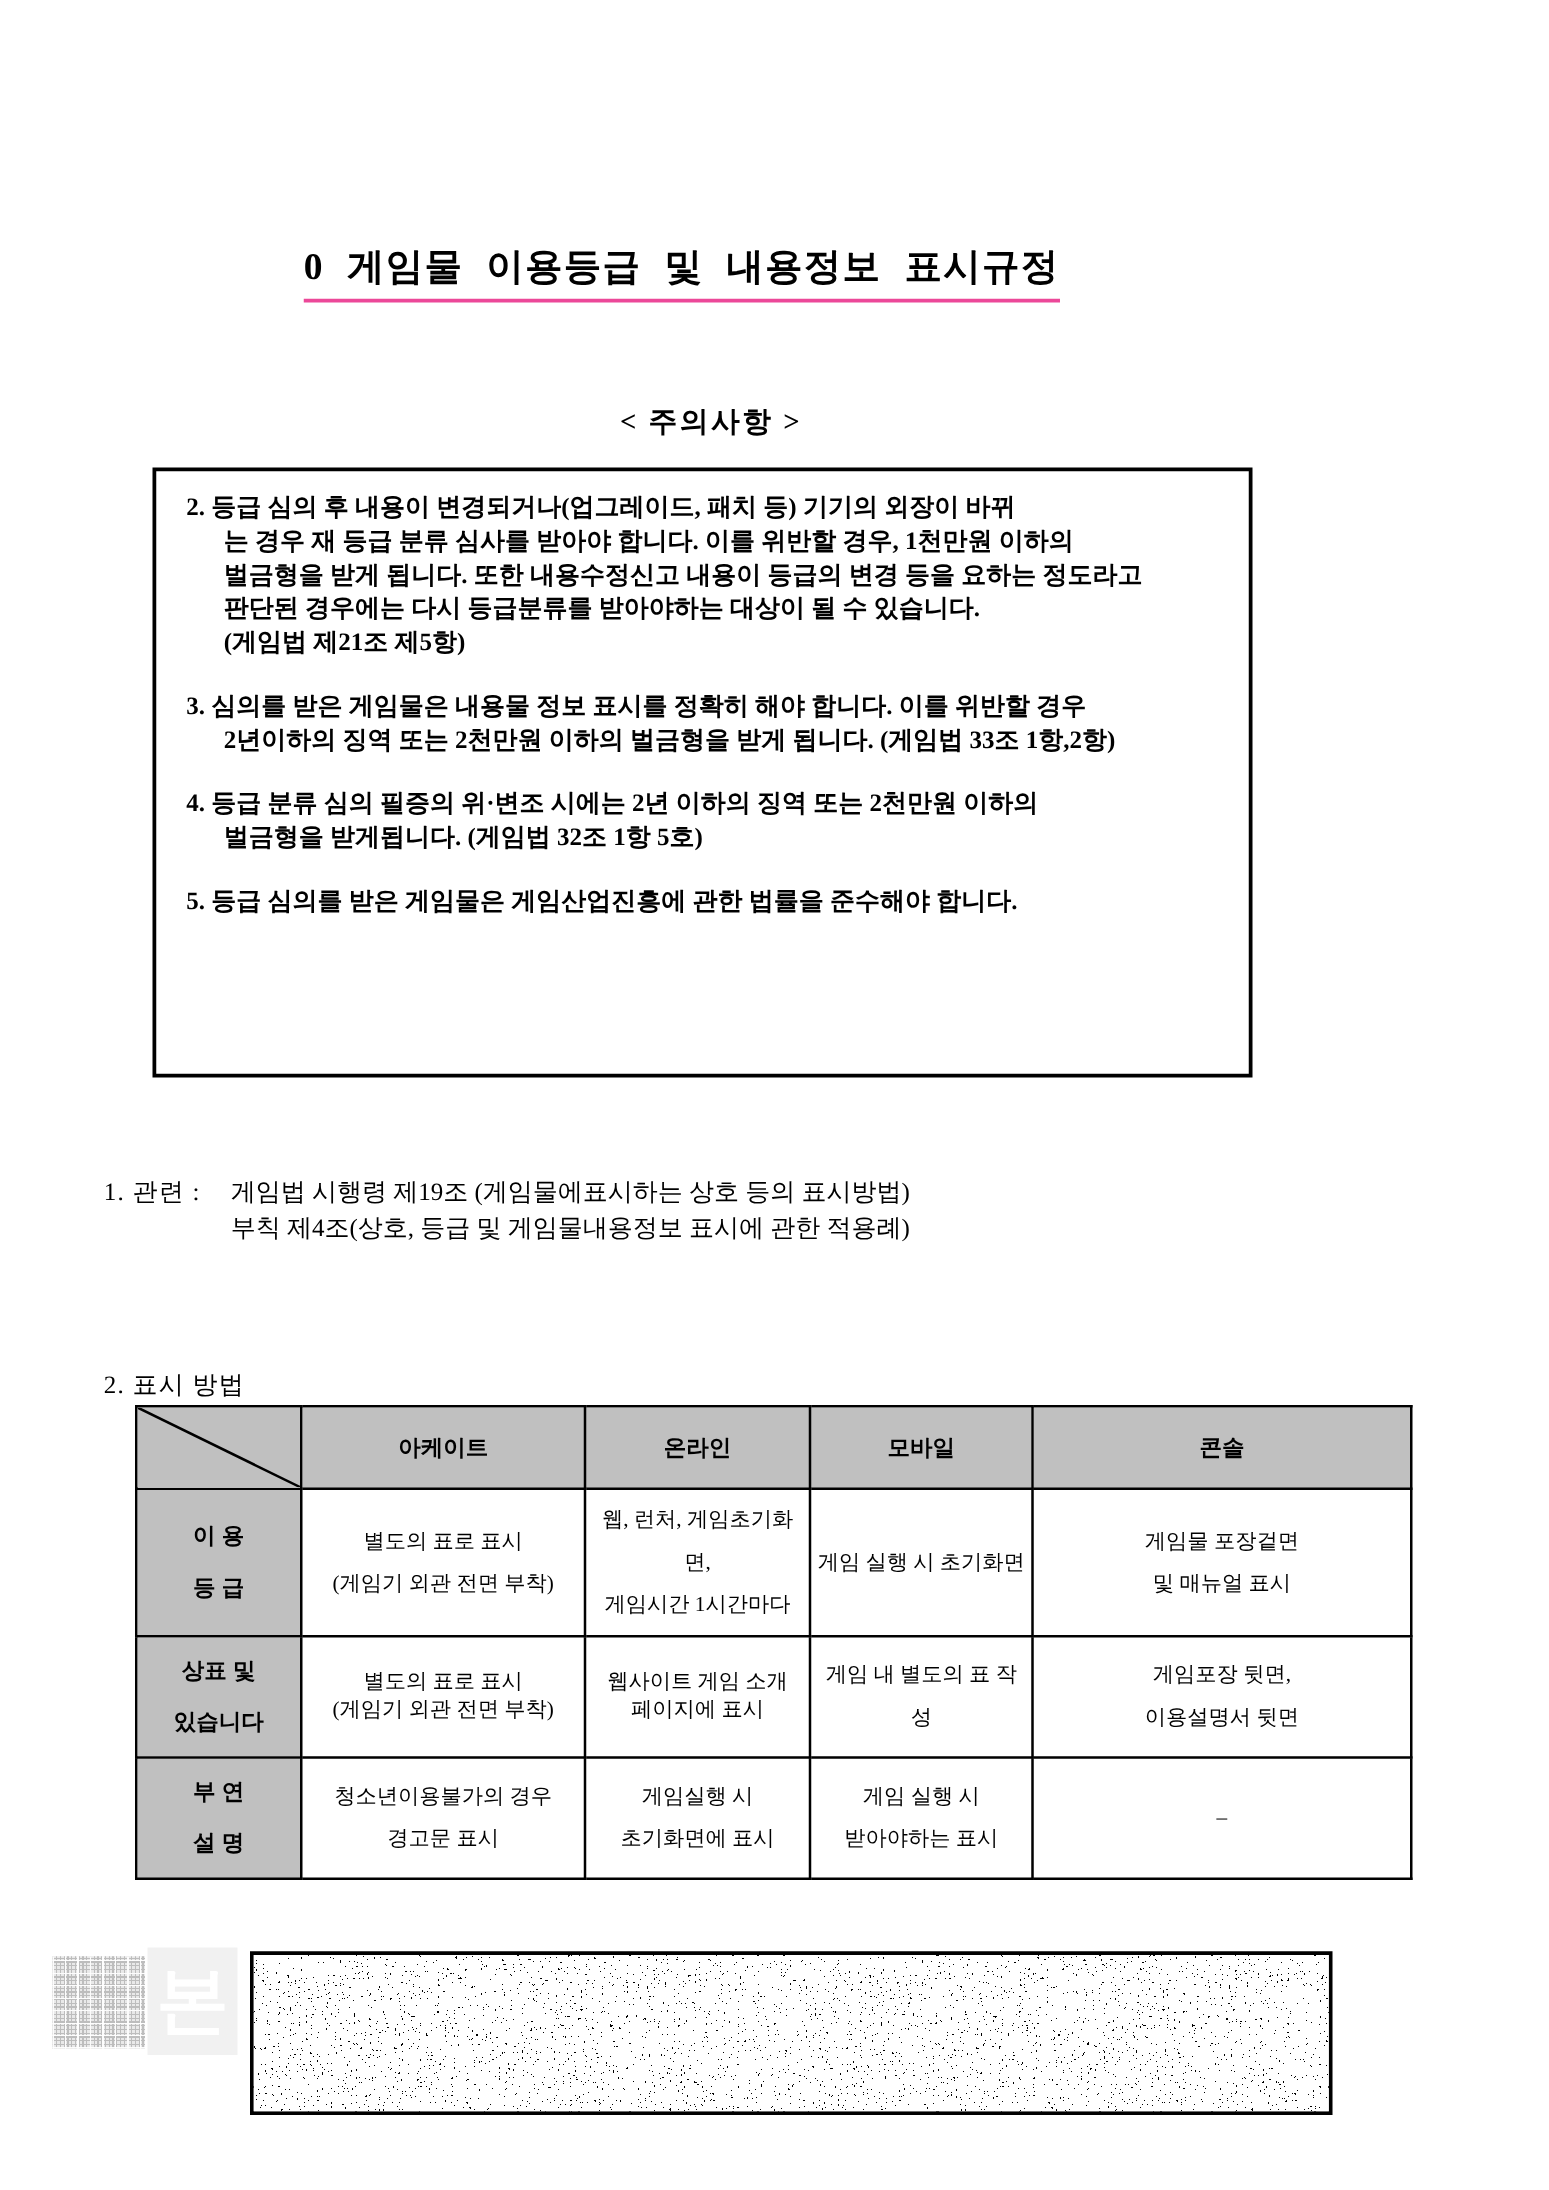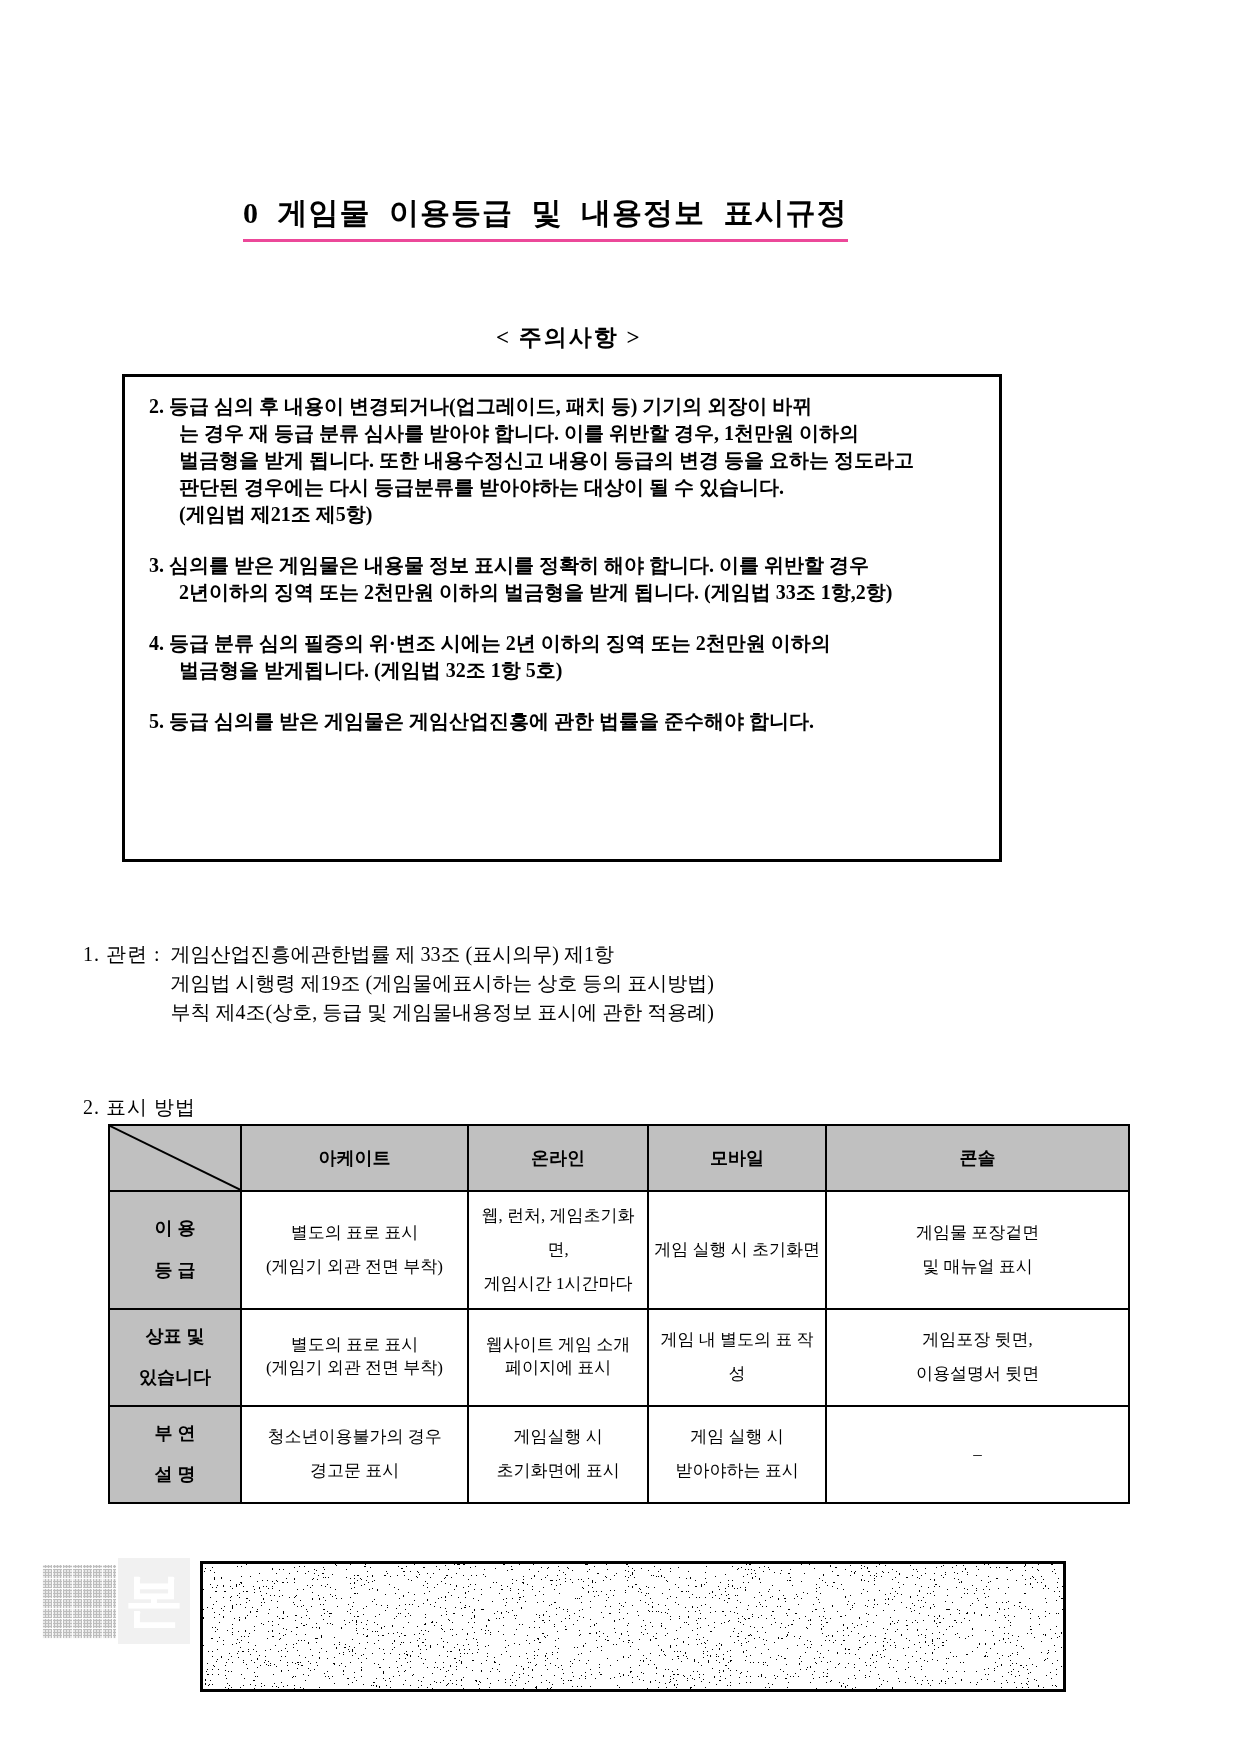--- a/index.html
+++ b/index.html
@@ -37,21 +37,21 @@
   }
   .caution-item{
     padding-left:30px;text-indent:-30px;
     margin-bottom:24px;
   }
   .caution-item:last-child{margin-bottom:0;}
 
   .related{
     left:83px;top:940px;
     font-size:20px;line-height:1.45;
-    display:flex;gap:10px;
+    display:flex;gap:24px;
   }
   .related-prefix{white-space:nowrap;letter-spacing:1px;}
   .related-lines div{margin:0;}
 
   .method-heading{
     left:83px;top:1094px;
     font-size:20px;letter-spacing:1px;
   }
 
   .disp-table{
@@ -124,21 +124,20 @@
     <div class="caution-item ml">3. 심의를 받은 게임물은 내용물 정보 표시를 정확히 해야 합니다. 이를 위반할 경우
 2년이하의 징역 또는 2천만원 이하의 벌금형을 받게 됩니다. (게임법 33조 1항,2항)</div>
     <div class="caution-item ml">4. 등급 분류 심의 필증의 위·변조 시에는 2년 이하의 징역 또는 2천만원 이하의
 벌금형을 받게됩니다. (게임법 32조 1항 5호)</div>
     <div class="caution-item ml">5. 등급 심의를 받은 게임물은 게임산업진흥에 관한 법률을 준수해야 합니다.</div>
   </div>
 
   <div class="abs related">
     <div class="related-prefix">1. 관련 :</div>
     <div class="related-lines">
-      <div>게임산업진흥에관한법률 제 33조 (표시의무) 제1항</div>
       <div>게임법 시행령 제19조 (게임물에표시하는 상호 등의 표시방법)</div>
       <div>부칙 제4조(상호, 등급 및 게임물내용정보 표시에 관한 적용례)</div>
     </div>
   </div>
 
   <div class="abs method-heading">2. 표시 방법</div>
 
   <table class="abs disp-table">
     <colgroup>
       <col style="width:132px">

